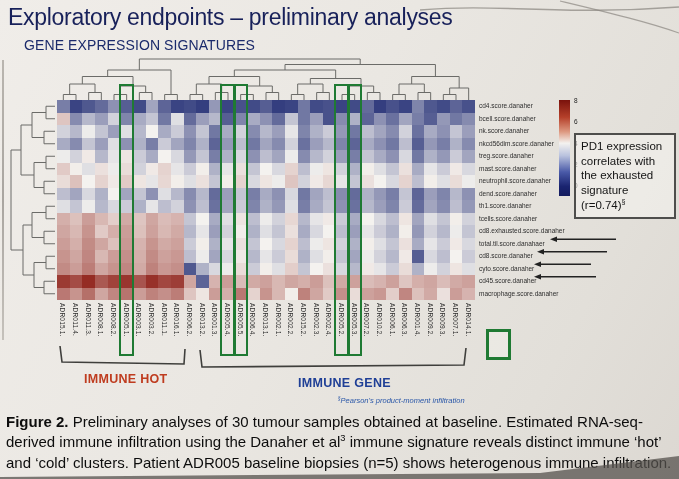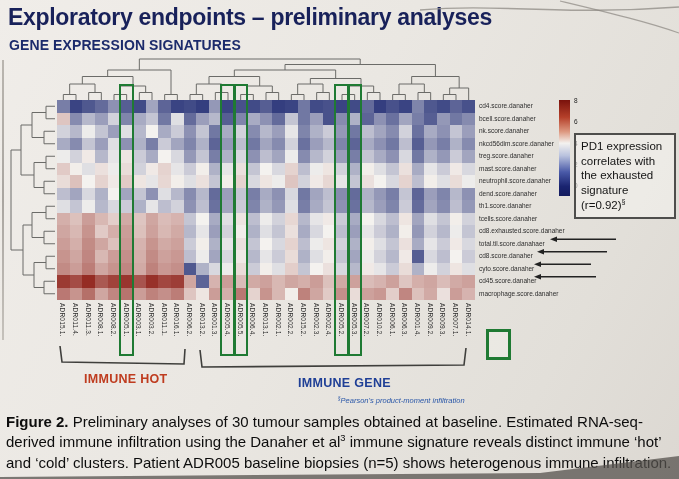--- a/index.html
+++ b/index.html
@@ -1,21 +1,21 @@
 <!DOCTYPE html>
 <html><head>
 <meta charset="utf-8">
 <style>
   html,body{margin:0;padding:0;}
   body{width:679px;height:479px;overflow:hidden;font-family:"Liberation Sans",sans-serif;
        background:#c9c6c1;position:relative;}
   #photo{position:absolute;inset:0;background:linear-gradient(118deg,#f0ede9 0%,#eae7e2 45%,#e2dfd9 80%,#dcd8d2 100%);}
   .abs{position:absolute;}
-  #page-title{left:8px;top:4px;font-size:23px;font-weight:bold;color:#18215a;letter-spacing:-0.3px;}
-  #page-subtitle{left:9px;top:37px;font-size:14px;font-weight:bold;color:#1b2a6b;letter-spacing:0.1px;text-align:right;}
+  #page-title{left:8px;top:4px;font-size:23px;font-weight:normal;color:#18215a;letter-spacing:-0.3px;}
+  #page-subtitle{left:24px;top:37px;font-size:14px;font-weight:normal;color:#1b2a6b;letter-spacing:0.1px;text-align:right;}
   #heatmap{left:57px;top:100px;width:418px;height:200px;display:grid;
            grid-template-columns:repeat(33,1fr);grid-template-rows:repeat(16,1fr);}
   #heatmap div{width:100%;height:100%;}
   .row-label{position:absolute;left:479px;height:12.5px;line-height:12.5px;font-size:6.5px;color:#2d2d2d;white-space:nowrap;}
   .col-label{position:absolute;top:303px;font-size:6.5px;color:#2d2d2d;white-space:nowrap;
              transform:rotate(90deg);transform-origin:0 0;letter-spacing:0.2px;}
   .hl-box{position:absolute;top:84px;height:268px;border:2px solid #1f7a33;background:transparent;}
   svg{position:absolute;overflow:visible;}
   #colorbar{left:559px;top:100px;width:11px;height:96px;
     background:linear-gradient(180deg,#7a120c 0%,#b5402a 18%,#dd9880 33%,#f4f2ef 45%,#b9c2de 58%,#4a5aa8 75%,#1a2470 90%,#141b5e 100%);}
@@ -644,21 +644,21 @@
 
   <div id="colorbar" class="abs"></div>
   <div id="cb-ticks">
       <div class="cb-tick" style="top: 98px;">8</div>
       <div class="cb-tick" style="top: 119.333px;">6</div>
       <div class="cb-tick" style="top: 140.667px;">4</div>
       <div class="cb-tick" style="top: 162px;">2</div>
       <div class="cb-tick" style="top: 183.333px;">0</div>
     </div>
 
-  <div id="pd1-box" class="abs"><span>PD1 expression correlates with the exhausted signature (r=0.92)</span><sup>§</sup></div>
+  <div id="pd1-box" class="abs"><span>PD1 expression correlates with the exhausted signature (r=0.74)</span><sup>§</sup></div>
 
   <svg id="arrows" class="abs" style="left:520px;top:228px;" width="110" height="60">
       <line x1="96" y1="11.25" x2="34" y2="11.25" stroke="#222" stroke-width="1.3"></line>
       <polygon points="30,11.25 37,8.45 37,14.05" fill="#222"></polygon>
       <line x1="87" y1="23.75" x2="21" y2="23.75" stroke="#222" stroke-width="1.3"></line>
       <polygon points="17,23.75 24,20.95 24,26.55" fill="#222"></polygon>
       <line x1="71" y1="36.25" x2="18" y2="36.25" stroke="#222" stroke-width="1.3"></line>
       <polygon points="14,36.25 21,33.45 21,39.05" fill="#222"></polygon>
       <line x1="76" y1="48.75" x2="18" y2="48.75" stroke="#222" stroke-width="1.3"></line>
       <polygon points="14,48.75 21,45.95 21,51.55" fill="#222"></polygon>

